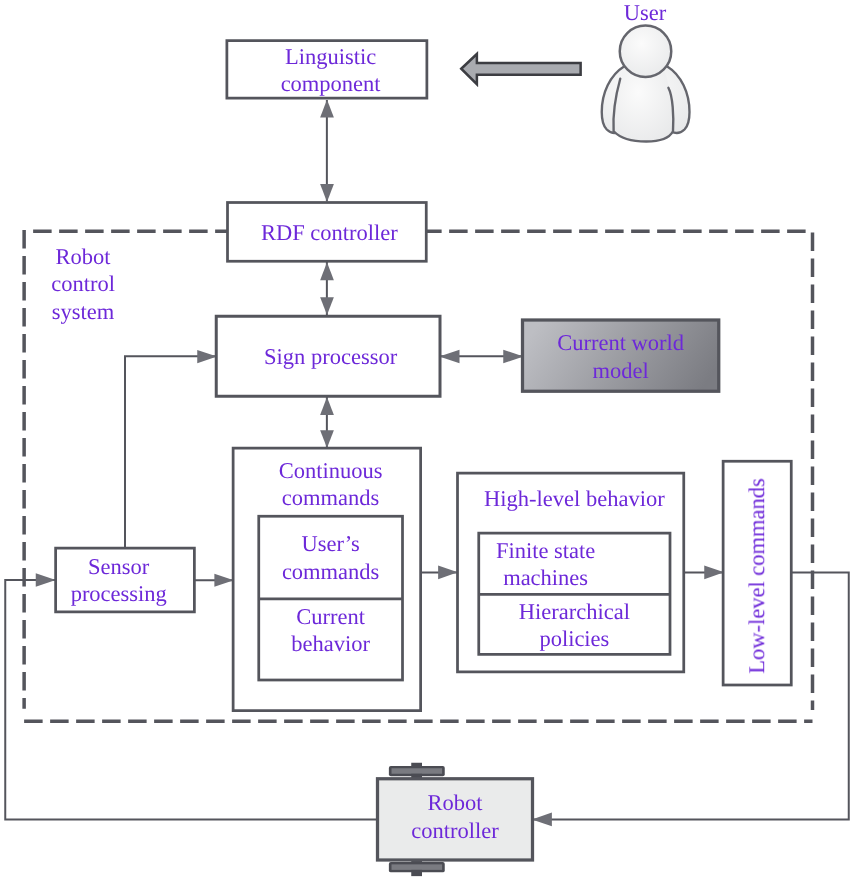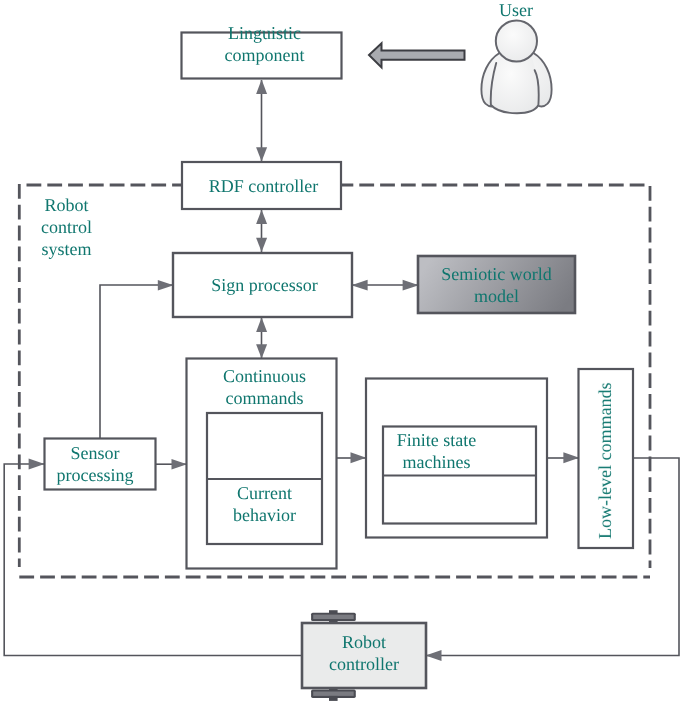--- a/index.html
+++ b/index.html
@@ -2,21 +2,21 @@
 <html><head>
 <meta charset="utf-8">
 <style>
   html,body{margin:0;padding:0;background:#ffffff;
             -webkit-font-smoothing:antialiased;
             text-rendering:geometricPrecision;}
   body{width:685px;height:705px;overflow:hidden;font-family:"Liberation Serif",serif;}
   #stage{position:relative;width:685px;height:705px;background:#ffffff;}
   svg.layer{position:absolute;left:0;top:0;width:685px;height:705px;overflow:visible;}
   .lbl{position:absolute;display:flex;align-items:center;justify-content:center;
-       text-align:center;color:#0f766e;font-family:"Liberation Serif",serif;
+       text-align:center;color:#6d28d9;font-family:"Liberation Serif",serif;
        font-size:18px;line-height:22px;white-space:pre-line;
        will-change:opacity;-webkit-font-smoothing:antialiased;}
   .vlbl{writing-mode:vertical-rl;transform:rotate(180deg);}
 </style>
 </head>
 <body>
 
 <div id="stage">
 
   <svg class="layer" viewBox="0 0 685 705">
@@ -122,34 +122,39 @@
                C508.6,52.4 502.4,54.2 498.0,58.0 Z" fill="url(#userGrad)" stroke="none"></path>
 
       <path d="M496.2,63.0 C492.6,76.0 490.2,93.0 490.9,105.0
                C496.0,110.4 505.2,113.2 517.0,113.2
                C528.4,113.2 535.6,110.4 538.4,105.0
                C539.1,93.0 538.3,77.0 534.7,70.2" fill="none" stroke="#65666d" stroke-width="1.9" stroke-linecap="round" stroke-linejoin="round"></path>
       <circle cx="516.4" cy="41.0" r="20.6" fill="url(#userGrad)" stroke="#65666d" stroke-width="2"></circle>
     </g>
   </svg>
 
-  <div class="lbl" style="left:184px;top:20px;width:161px;height:47px">Linguistic
+  <div class="lbl" style="left:184px;top:32px;width:161px;height:47px">Linguistic
 component</div>
   <div class="lbl" style="left:184px;top:162px;width:159px;height:47px">RDF controller</div>
   <div class="lbl" style="left:175px;top:253px;width:179px;height:64px">Sign processor</div>
-  <div class="lbl" style="left:418px;top:256px;width:157px;height:57px">Semiotic world
+  <div class="lbl" style="left:418px;top:256px;width:157px;height:57px">Current world
 model</div>
   <div class="lbl" style="left:44px;top:438px;width:102px;height:52px">Sensor
 processing</div>
   <div class="lbl" style="left:189px;top:362px;width:151px;height:50px">Continuous
 commands</div>
+  <div class="lbl" style="left:207px;top:413px;width:115px;height:66px">User’s
+commands</div>
   <div class="lbl" style="left:207px;top:471px;width:115px;height:65px">Current
 behavior</div>
+  <div class="lbl" style="left:369px;top:377px;width:181px;height:44px">High-level behavior</div>
   <div class="lbl" style="left:360px;top:426px;width:153px;height:49px">Finite state
 machines</div>
+  <div class="lbl" style="left:383px;top:475px;width:153px;height:49px">Hierarchical
+policies</div>
   <div class="lbl vlbl" style="left:578px;top:371px;width:55px;height:179px">Low-level commands</div>
   <div class="lbl" style="left:302px;top:620px;width:124px;height:65px">Robot
 controller</div>
   <div class="lbl" style="left:486px;top:0px;width:60px;height:20px">User</div>
   <div class="lbl" style="left:16px;top:194px;width:101px;height:72px;align-items:flex-start;text-align:center">Robot
 control
 system</div>
 
 </div>
 

